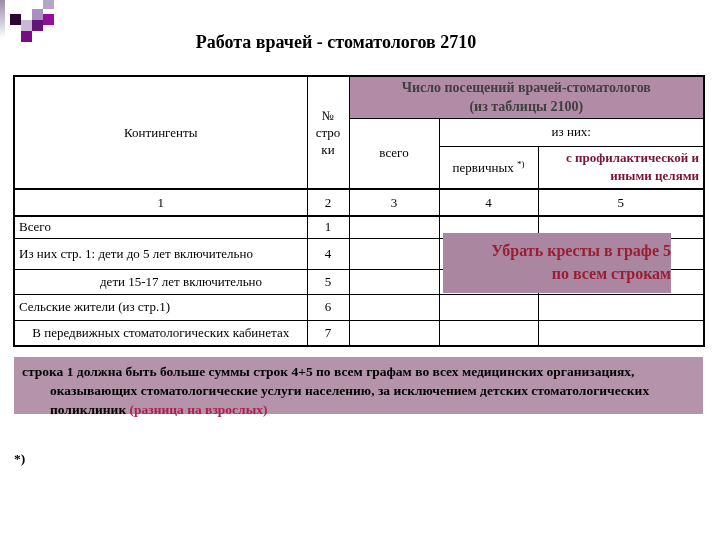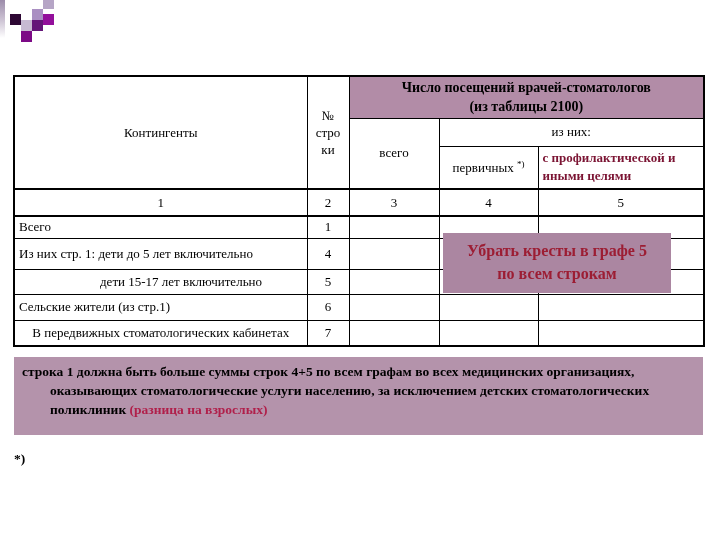--- a/index.html
+++ b/index.html
@@ -21,44 +21,44 @@
   .sq7 { left:21px; top:31px; background:#7c0a86; }
 
   .title { position:absolute; left:0; top:32px; width:672px; text-align:center;
     font-size:18px; font-weight:bold; color:#000; }
 
   
   table.main { position:absolute; left:13px; top:75px; width:690px;
     border-collapse:collapse; table-layout:fixed; font-size:13px; }
   table.main td { border:1px solid #000; padding:0 4px; vertical-align:middle; overflow:hidden; }
   table.main { border:2px solid #000; }
-  td.group-hdr { background:#b28ca7; color:#000000; font-weight:bold; text-align:center;
+  td.group-hdr { background:#b28ca7; color:#404040; font-weight:bold; text-align:center;
     white-space:pre-line; font-size:14px; line-height:19px; height:42px; }
   td.contingents-hdr { text-align:center;margin-left:13px; }
   td.lineno-hdr { text-align:center; white-space:pre-line; line-height:17px; }
   td.total-hdr { text-align:center; }
   td.ofthem-hdr { text-align:center; height:28px; }
   td.primary-hdr { text-align:center; height:43px; }
   td.primary-hdr .supref { font-size:9px; vertical-align:super; }
-  td.prevent-hdr { text-align:left; color:#7b1433; font-weight:bold;
+  td.prevent-hdr { text-align:right; color:#7b1433; font-weight:bold;
     white-space:pre-line; line-height:18px; }
   tr.numrow td { text-align:center; height:27px; border-top:2px solid #000; border-bottom:2px solid #000; }
   td.lbl { padding-left:6px; }
   td.lbl.indent { padding-left:85px; }
   td.num { text-align:center; }
   tr.r0 td { height:22px; } tr.r1 td { height:31px; } tr.r2 td { height:25px; }
   tr.r3 td { height:26px; } tr.r4 td { height:26px;text-align:center; }
 
   
   .overlay-note { position:absolute; left:443px; top:233px; width:228px; height:60px;
     background:#ab86a1; color:#9c1d33; font-weight:bold; font-size:16px;
-    text-align:center; white-space:pre-line; line-height:23px; padding-top:6px; }
+    text-align:right; white-space:pre-line; line-height:23px; padding-top:6px; }
 
   
-  .bottom-note { position:absolute; left:14px; top:357px; width:689px; height:78px;
+  .bottom-note { position:absolute; left:14px; top:357px; width:689px; height:57px;
     background:#b493ab; font-weight:bold; font-size:13.5px; line-height:19px;
     padding:5px 8px 0 8px; }
   .bottom-note .inner { padding-left:28px; text-indent:-28px; }
   .bottom-note .hl { color:#b01f4a; }
 
   
   .footnote { position:absolute; left:14px; top:449px; width:690px; display:flex;
     font-weight:bold; font-size:13.5px; line-height:19px; }
   .footnote .marker { width:18px; flex:0 0 18px; }
   .footnote .txt { width:612px; flex:0 0 612px; margin-left:8px; }
@@ -71,20 +71,21 @@
   <div class="decor-strip"></div>
   <div class="decor-bar"></div>
   <div class="sq sq1"></div>
   <div class="sq sq2"></div>
   <div class="sq sq3"></div>
   <div class="sq sq4"></div>
   <div class="sq sq5"></div>
   <div class="sq sq6"></div>
   <div class="sq sq7"></div>
 
+  <div class="title">Работа врачей - стоматологов 2710</div>
 
   <table class="main">
     <colgroup>
       <col style="width:293px">
         <col style="width:42px">
         <col style="width:90px">
       <col style="width:99px">
         <col style="width:166px">
     </colgroup>
     <tbody>

